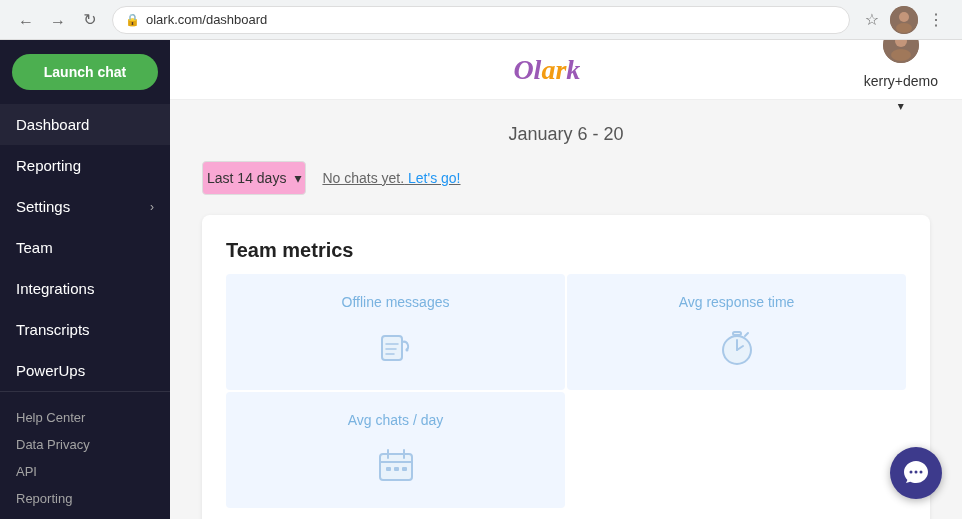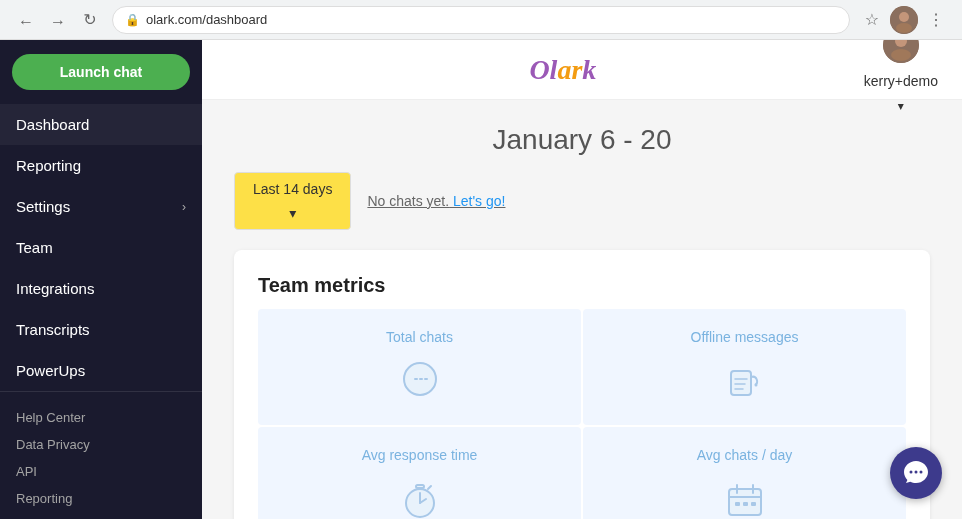--- a/index.html
+++ b/index.html
@@ -47,21 +47,21 @@
 
     
     .app-wrapper {
       position: absolute;
       top: 40px; left: 0; right: 0; bottom: 0;
       display: flex;
     }
 
     
     .sidebar {
-      width: 202px;
+      width: 170px;
       background: #1a1a2e;
       display: flex;
       flex-direction: column;
       flex-shrink: 0;
     }
     .launch-chat-btn {
       margin: 14px 12px;
       background: #4CAF50;
       color: white;
       border: none;
@@ -132,45 +132,44 @@
 
     
     .content-area {
       flex: 1;
       padding: 24px 32px;
       overflow-y: auto;
     }
 
     .date-header {
       text-align: center;
-      font-size: 28px;
+      font-size: 18px;
       color: #555;
       margin-bottom: 16px;
       font-weight: 400;
     }
 
     .filter-and-status {
       display: flex;
       align-items: center;
       gap: 16px;
       margin-bottom: 20px;
     }
 
     .date-filter-btn {
-      background: #fde047;
+      background: #f9a8d4;
       border: 1px solid #ddd;
       border-radius: 4px;
-      padding: 8px 18px;
+      padding: 8px 4px;
       font-size: 14px;
       cursor: pointer;
       display: flex;
       align-items: center;
       gap: 8px;
       color: #333;
-      flex-direction: column;
     }
 
     .no-chats-text {
       color: #666;
       font-size: 14px;
       text-decoration: underline;
     }
     .lets-go-link {
       color: #2196F3;
       text-decoration: none;
@@ -330,32 +329,20 @@
         <span class="no-chats-text">
           <span>No chats yet.</span>
           <a class="lets-go-link">Let's go!</a>
         </span>
       </div>
 
       <div class="metrics-card">
         <h3 class="metrics-title">Team metrics</h3>
         <div class="metrics-grid">
 
-          <div class="metric-cell">
-            <span class="metric-label">Total chats</span>
-            <div class="metric-icon">
-              <svg class="chat-icon-svg" viewBox="0 0 48 48" fill="none" xmlns="http://www.w3.org/2000/svg">
-                <circle cx="24" cy="22" r="16" stroke="#a8c8e8" stroke-width="2" fill="#e8f2fb"></circle>
-                <line x1="19" y1="22" x2="21" y2="22" stroke="#a8c8e8" stroke-width="2" stroke-linecap="round"></line>
-                <line x1="24" y1="22" x2="26" y2="22" stroke="#a8c8e8" stroke-width="2" stroke-linecap="round"></line>
-                <line x1="29" y1="22" x2="31" y2="22" stroke="#a8c8e8" stroke-width="2" stroke-linecap="round"></line>
-                <path d="M18 34 L22 30 L28 30" stroke="#a8c8e8" stroke-width="0" fill="#e8f2fb"></path>
-              </svg>
-            </div>
-          </div>
 
           <div class="metric-cell">
             <span class="metric-label">Offline messages</span>
             <div class="metric-icon">
               <svg class="offline-icon-svg" viewBox="0 0 48 48" fill="none" xmlns="http://www.w3.org/2000/svg">
                 <rect x="10" y="14" width="20" height="24" rx="3" stroke="#a8c8e8" stroke-width="2" fill="#e8f2fb"></rect>
                 <path d="M30 20 C36 18 38 26 34 28" stroke="#a8c8e8" stroke-width="2" fill="none"></path>
                 <circle cx="35" cy="28" r="1.5" fill="#a8c8e8"></circle>
                 <line x1="14" y1="22" x2="26" y2="22" stroke="#a8c8e8" stroke-width="1.5" stroke-linecap="round"></line>
                 <line x1="14" y1="27" x2="24" y2="27" stroke="#a8c8e8" stroke-width="1.5" stroke-linecap="round"></line>

